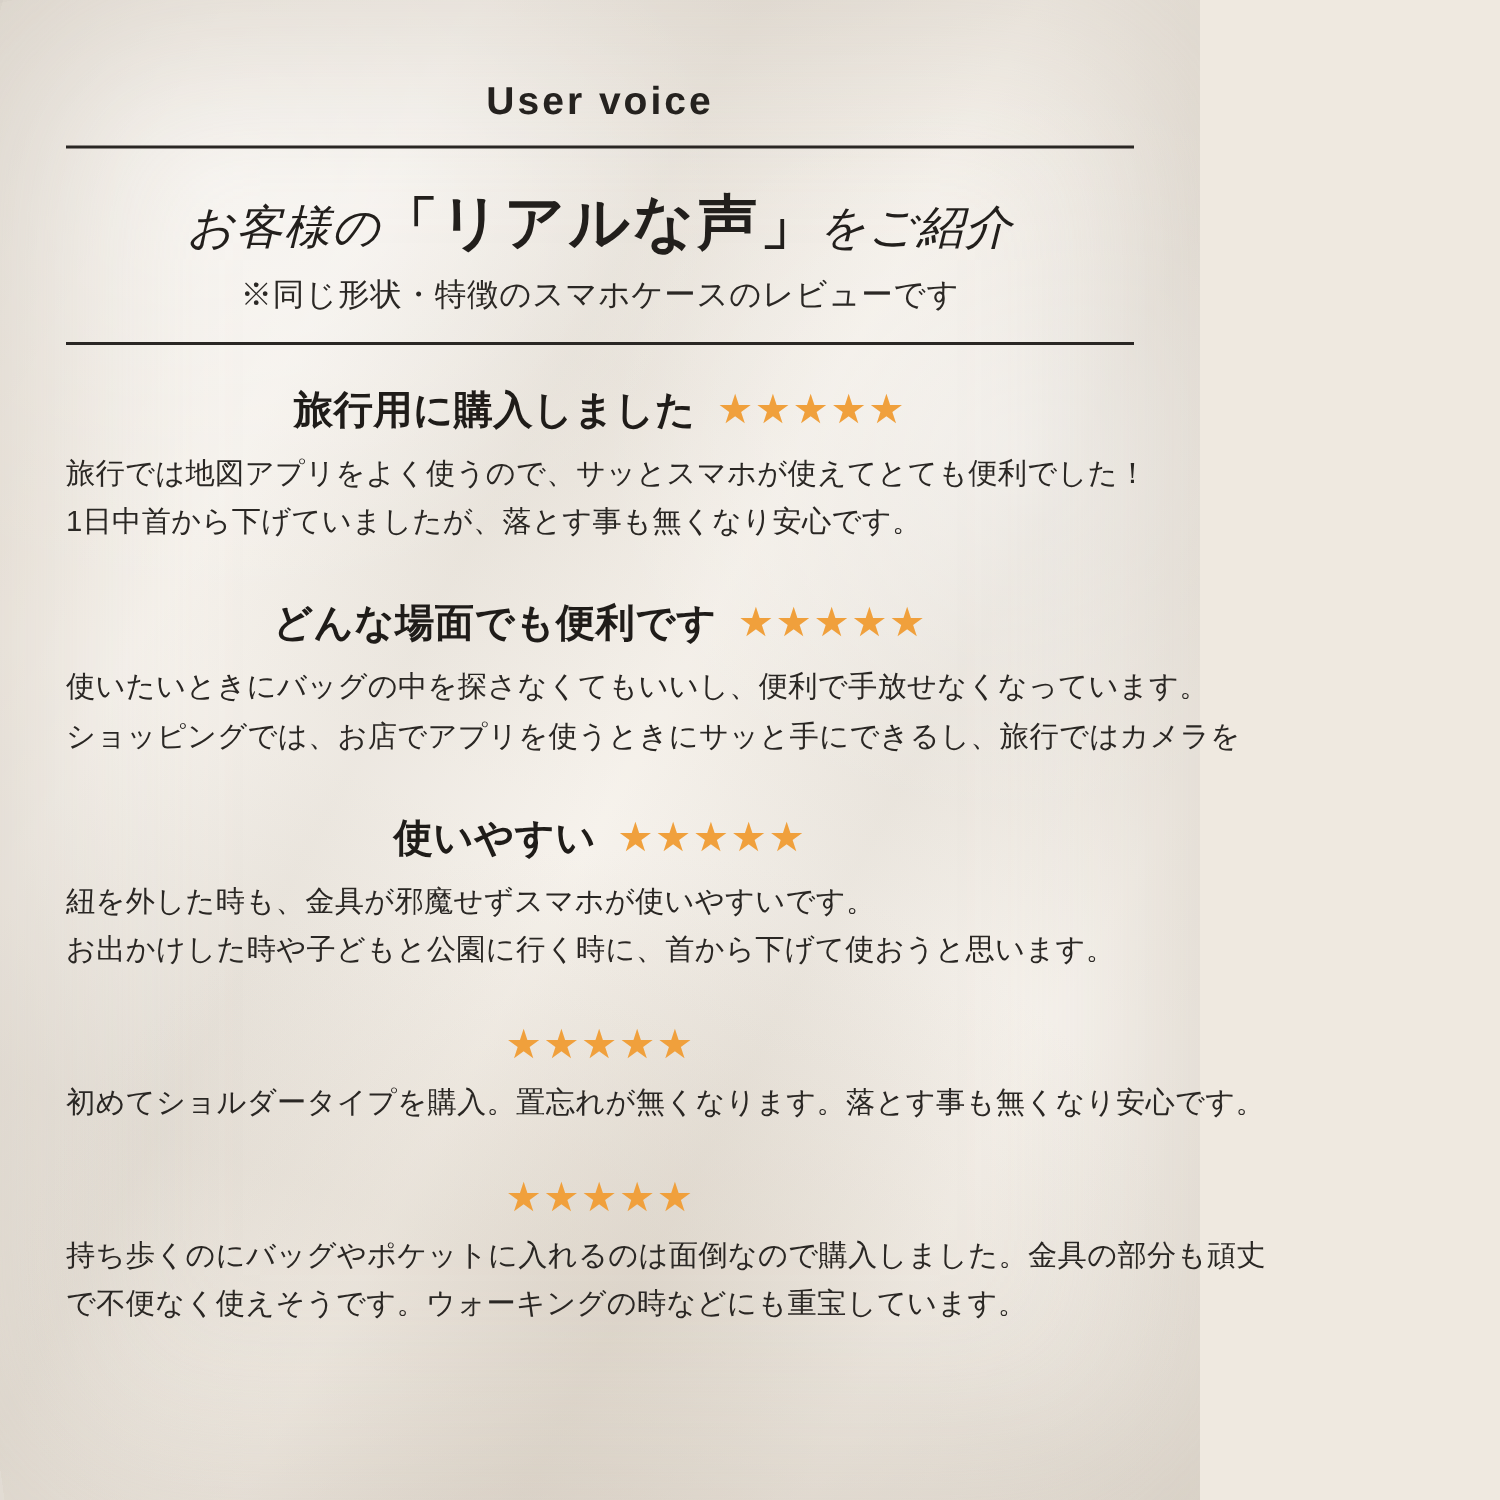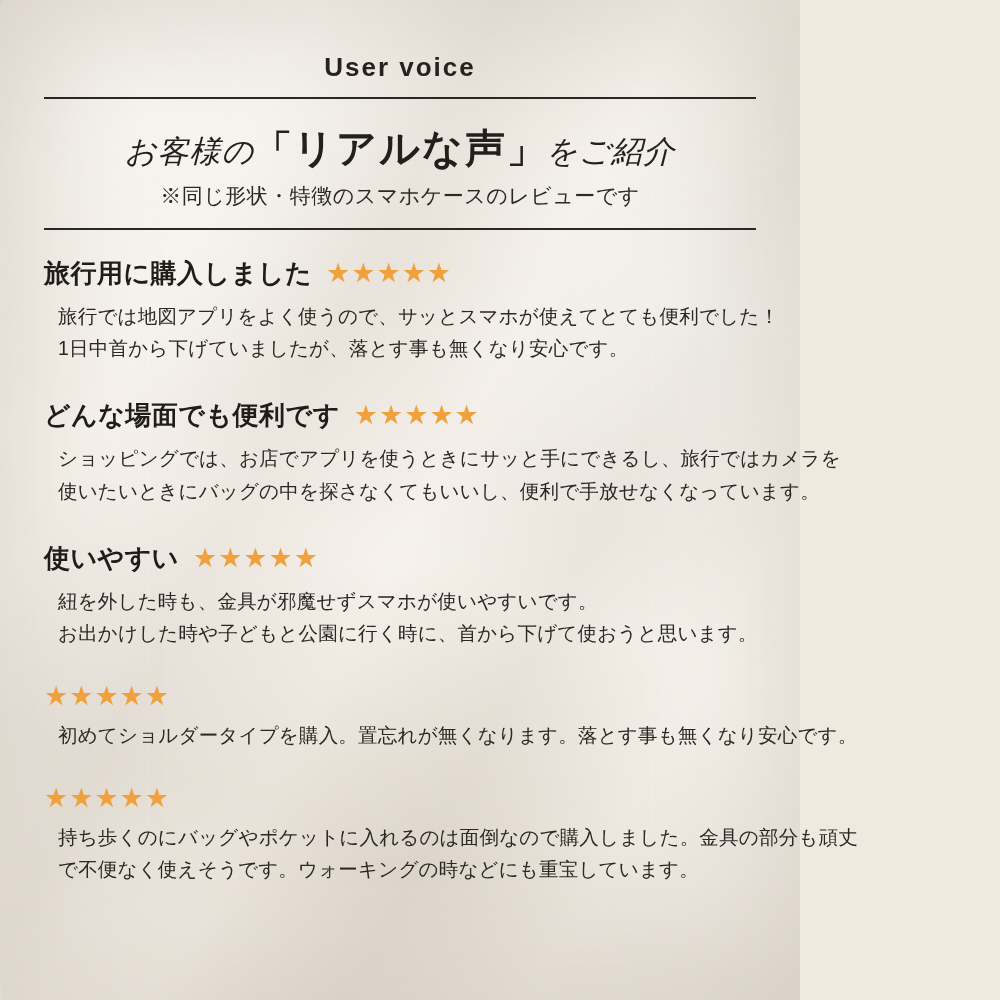--- a/index.html
+++ b/index.html
@@ -101,20 +101,21 @@
     margin-bottom: 34px;
   }
   .review:last-child {
     margin-bottom: 0;
   }
   .review-head {
     display: flex;
     align-items: center;
     gap: 14px;
     margin-bottom: 9px;
+    justify-content: center;
   }
   .review-title {
     font-size: 26px;
     font-weight: 700;
     color: #1f1c19;
     letter-spacing: 0.5px;
     white-space: nowrap;
   }
   .stars {
     color: #f0a03c;
@@ -124,21 +125,20 @@
     white-space: nowrap;
   }
   .review-body {
     font-size: 19.5px;
     line-height: 1.65;
     color: #2a2724;
     letter-spacing: 0.2px;
   }
   .review-body div {
     white-space: nowrap;
-    margin-left: 14px;
   }
 </style>
 </head>
 <body>
 
 <div class="page">
   <div class="wrinkles"></div>
   <div class="vignette"></div>
 
   <div class="content">
@@ -165,22 +165,22 @@
           <div>1日中首から下げていましたが、落とす事も無くなり安心です。</div>
         </div>
       </div>
 
       <div class="review">
         <div class="review-head">
           <div class="review-title">どんな場面でも便利です</div>
           <div class="stars">★★★★★</div>
         </div>
         <div class="review-body">
+          <div>使いたいときにバッグの中を探さなくてもいいし、便利で手放せなくなっています。</div>
           <div>ショッピングでは、お店でアプリを使うときにサッと手にできるし、旅行ではカメラを</div>
-          <div>使いたいときにバッグの中を探さなくてもいいし、便利で手放せなくなっています。</div>
         </div>
       </div>
 
       <div class="review">
         <div class="review-head">
           <div class="review-title">使いやすい</div>
           <div class="stars">★★★★★</div>
         </div>
         <div class="review-body">
           <div>紐を外した時も、金具が邪魔せずスマホが使いやすいです。</div>

